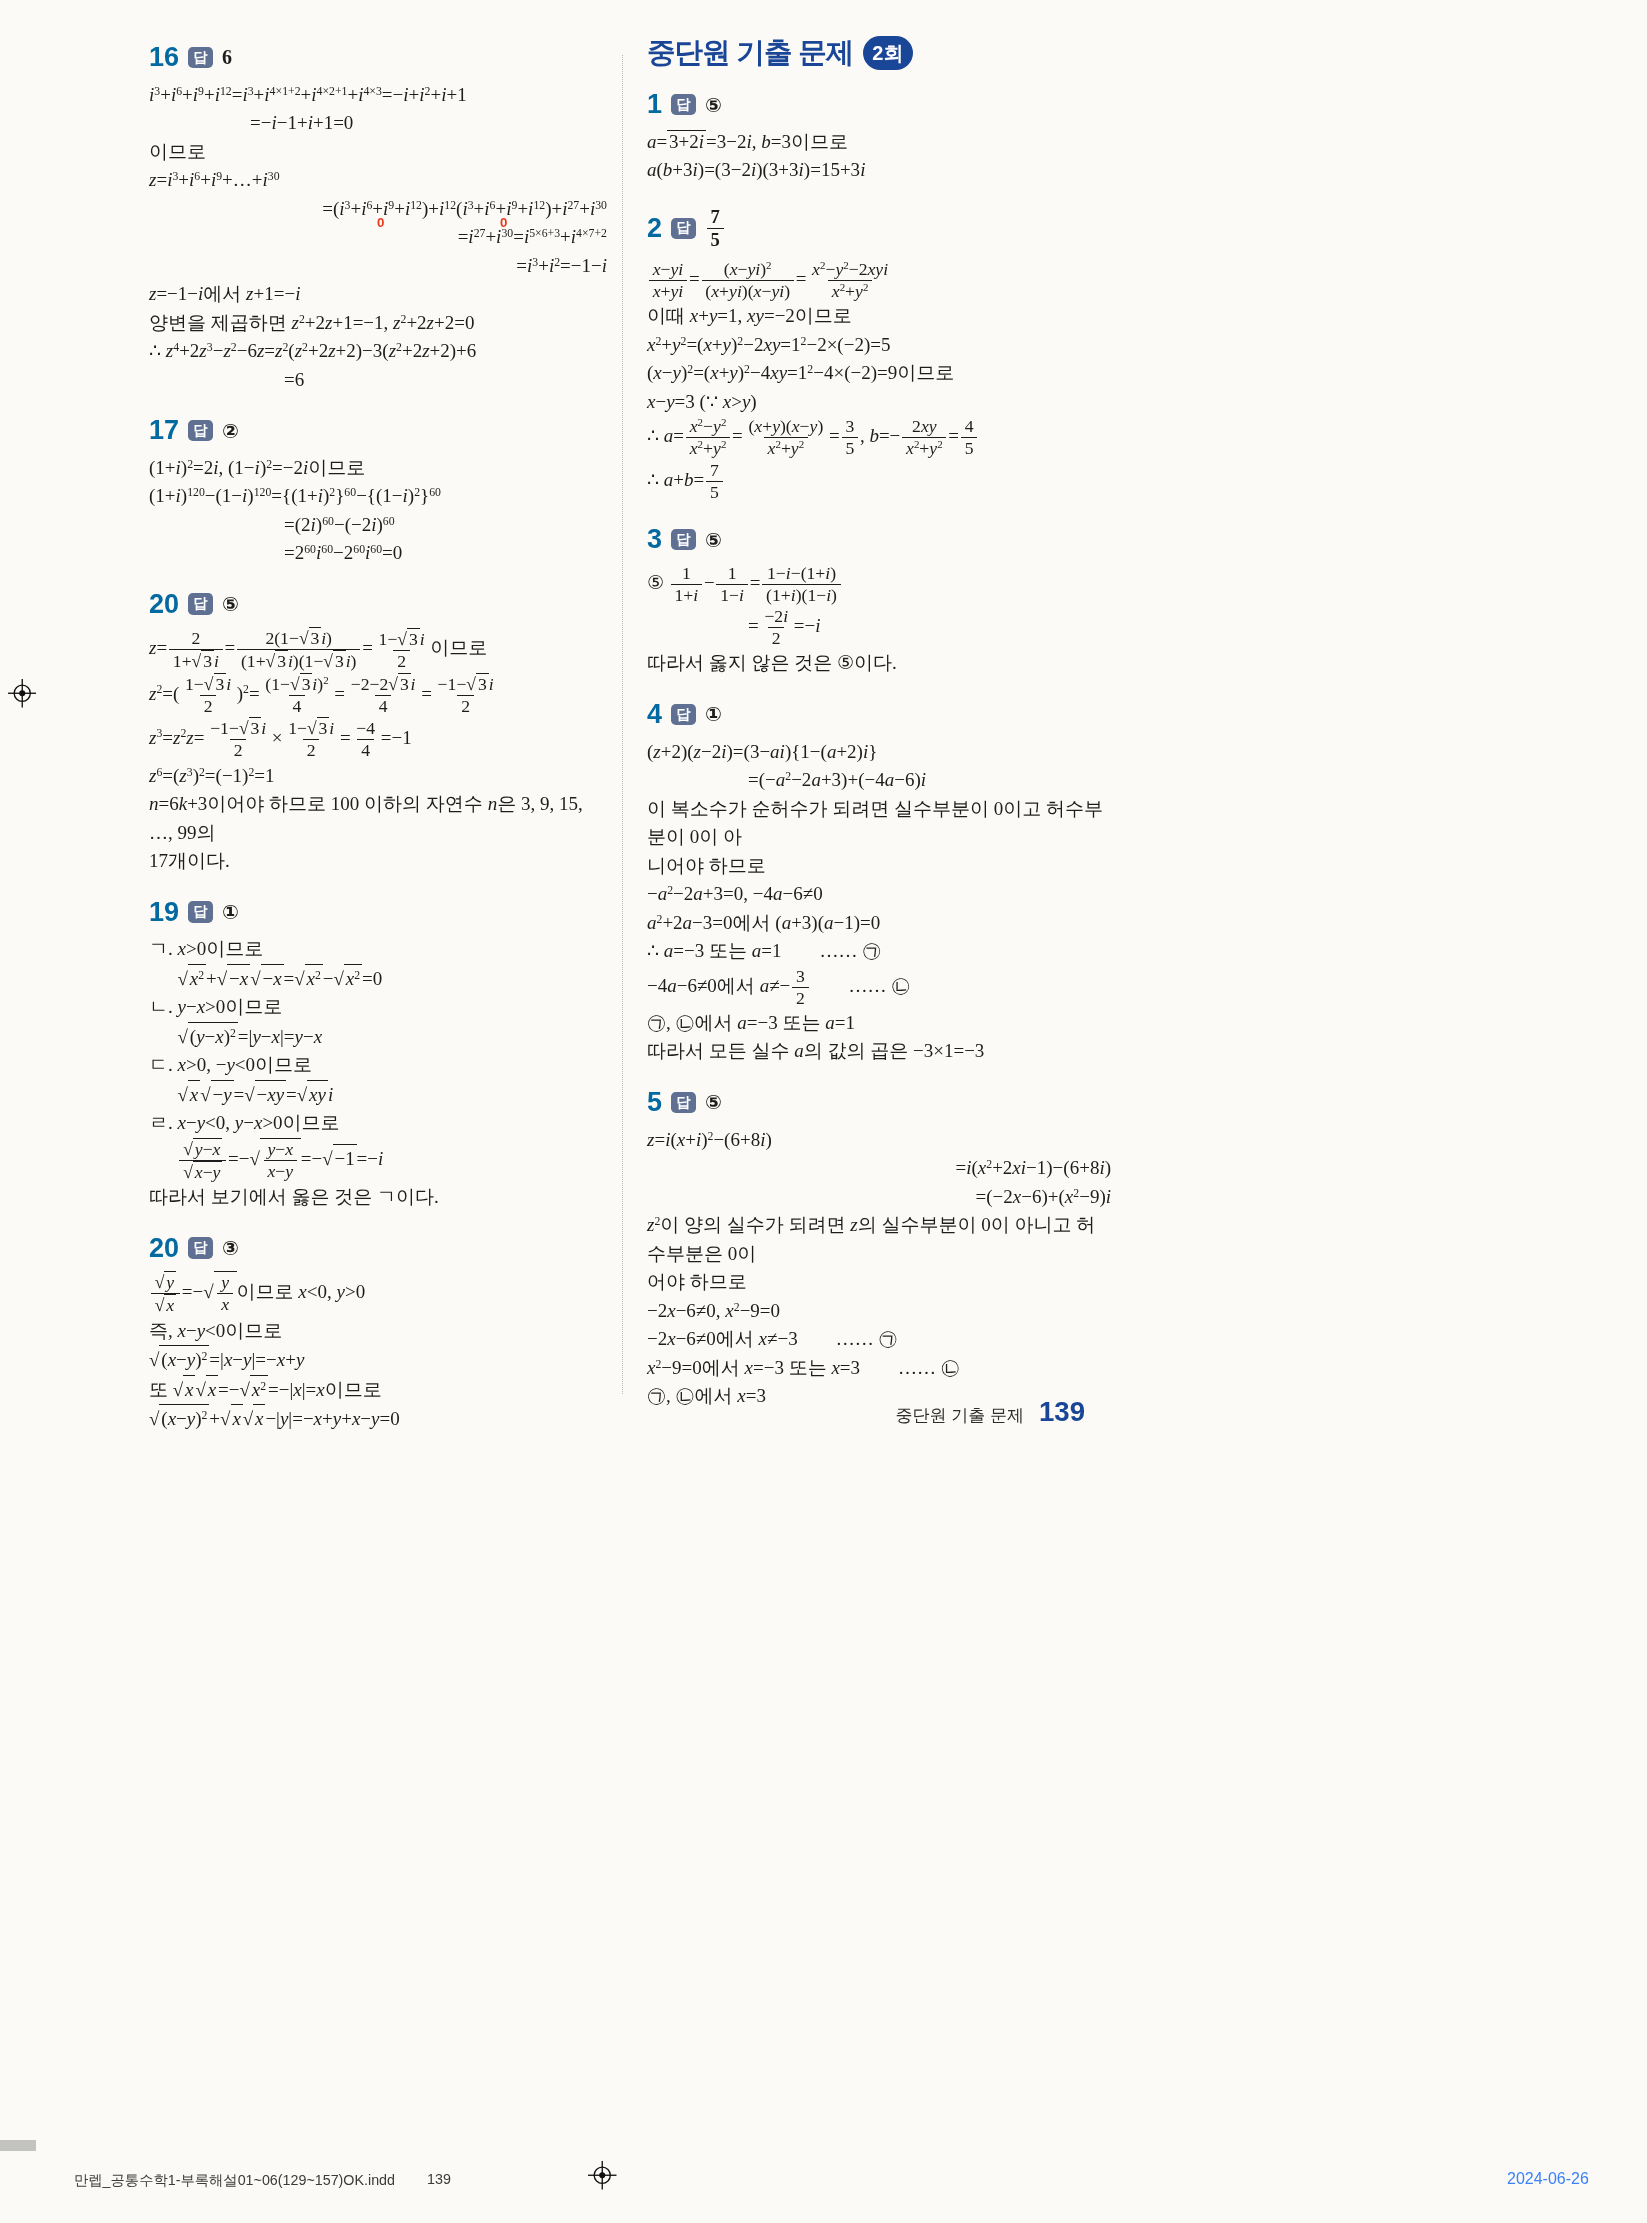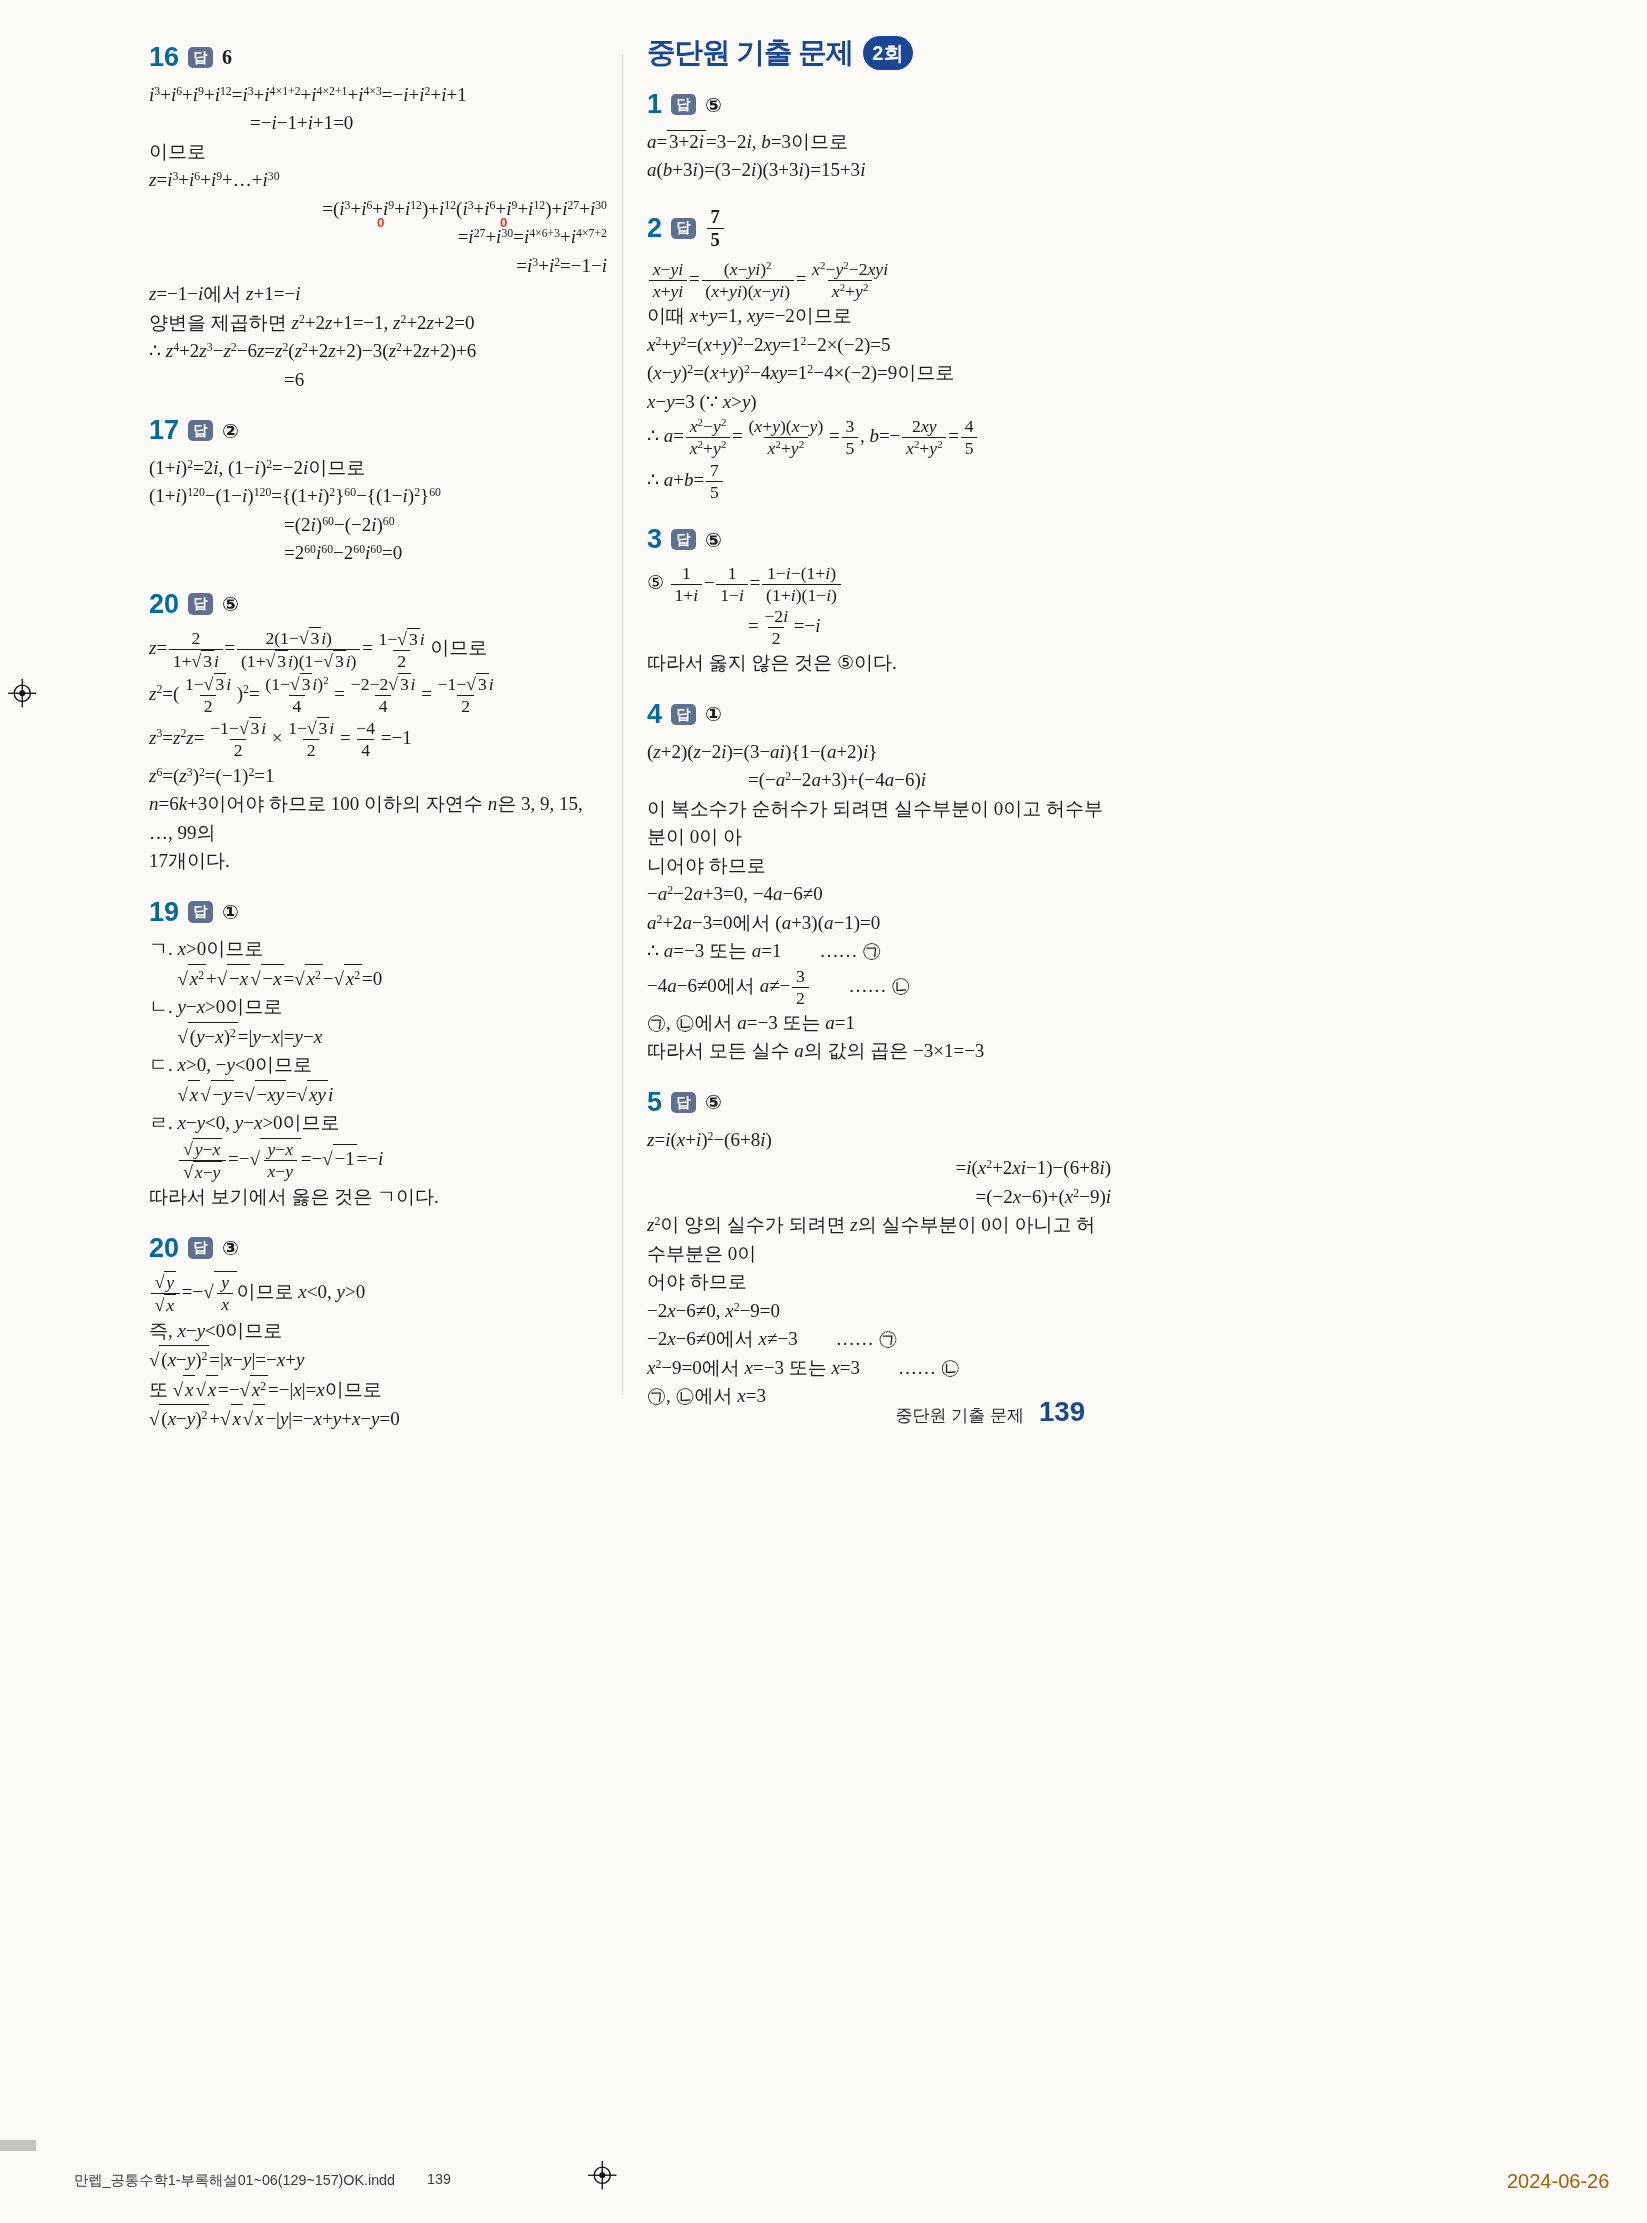--- a/index.html
+++ b/index.html
@@ -72,21 +72,21 @@
     display:flex; justify-content:flex-end; align-items:baseline; gap:15px;
   }
   .footer-section { font-size:17px; color:#2c2c2c; font-family:"Liberation Sans","DejaVu Sans",sans-serif; }
   .footer-page { font-size:27.6px; font-weight:800; color:#1a4697; font-family:"Liberation Sans","DejaVu Sans",sans-serif; }
   
   .print-left {
     position:absolute; left:74px; top:2171px; display:flex; gap:32px;
     font-size:14.3px; color:#3b3b3b; font-family:"Liberation Sans","DejaVu Sans",sans-serif;text-align:center;
   }
   .print-date {
-    position:absolute; left:1507px; top:2170px; font-size:20px; color:#a16207;
+    position:absolute; left:1507px; top:2170px; font-size:16px; color:#3b82f6;
     font-family:"Liberation Sans","DejaVu Sans",sans-serif;
   }
   .reg-mark { position:absolute; width:28.5px; height:28.5px; }
   .reg-mark.left   { left:7.6px;  top:679px; }
   .reg-mark.bottom { left:588px; top:2161px; }
   .corner-strip { position:absolute; left:0; top:2140px; width:36px; height:11.4px; background:#c3c3c0; }
 </style>
 </head>
 <body>
 
@@ -104,21 +104,21 @@
       <div class="prob-head">
         <span class="prob-num">16</span>
         <span class="ans-badge">답</span>
         <span class="ans-val">6</span>
       </div>
       <div class="line ind0"><span class="v">i</span><sup>3</sup>+<span class="v">i</span><sup>6</sup>+<span class="v">i</span><sup>9</sup>+<span class="v">i</span><sup>12</sup>=<span class="v">i</span><sup>3</sup>+<span class="v">i</span><sup>4×1+2</sup>+<span class="v">i</span><sup>4×2+1</sup>+<span class="v">i</span><sup>4×3</sup>=−<span class="v">i</span>+<span class="v">i</span><sup>2</sup>+<span class="v">i</span>+1</div>
       <div class="line ind3">=−<span class="v">i</span>−1+<span class="v">i</span>+1=0</div>
       <div class="line ind0">이므로</div>
       <div class="line ind0"><span class="v">z</span>=<span class="v">i</span><sup>3</sup>+<span class="v">i</span><sup>6</sup>+<span class="v">i</span><sup>9</sup>+…+<span class="v">i</span><sup>30</sup></div>
       <div class="line ind1">=<span class="ub"><span>(<span class="v">i</span><sup>3</sup>+<span class="v">i</span><sup>6</sup>+<span class="v">i</span><sup>9</sup>+<span class="v">i</span><sup>12</sup>)</span><span class="ublbl">0</span></span>+<span class="v">i</span><sup>12</sup><span class="ub"><span>(<span class="v">i</span><sup>3</sup>+<span class="v">i</span><sup>6</sup>+<span class="v">i</span><sup>9</sup>+<span class="v">i</span><sup>12</sup>)</span><span class="ublbl">0</span></span>+<span class="v">i</span><sup>27</sup>+<span class="v">i</span><sup>30</sup></div>
-      <div class="line ind1">=<span class="v">i</span><sup>27</sup>+<span class="v">i</span><sup>30</sup>=<span class="v">i</span><sup>4×6+3</sup>+<span class="v">i</span><sup>4×7+2</sup></div>
+      <div class="line ind1">=<span class="v">i</span><sup>27</sup>+<span class="v">i</span><sup>30</sup>=<span class="v">i</span><sup>5×6+3</sup>+<span class="v">i</span><sup>4×7+2</sup></div>
       <div class="line ind1">=<span class="v">i</span><sup>3</sup>+<span class="v">i</span><sup>2</sup>=−1−<span class="v">i</span></div>
       <div class="line ind0"><span class="v">z</span>=−1−<span class="v">i</span>에서 <span class="v">z</span>+1=−<span class="v">i</span></div>
       <div class="line ind0">양변을 제곱하면 <span class="v">z</span><sup>2</sup>+2<span class="v">z</span>+1=−1, <span class="v">z</span><sup>2</sup>+2<span class="v">z</span>+2=0</div>
       <div class="line ind0">∴ <span class="v">z</span><sup>4</sup>+2<span class="v">z</span><sup>3</sup>−<span class="v">z</span><sup>2</sup>−6<span class="v">z</span>=<span class="v">z</span><sup>2</sup>(<span class="v">z</span><sup>2</sup>+2<span class="v">z</span>+2)−3(<span class="v">z</span><sup>2</sup>+2<span class="v">z</span>+2)+6</div>
       <div class="line ind4">=6</div>
     </div>
     <div class="problem">
       <div class="prob-head">
         <span class="prob-num">17</span>
         <span class="ans-badge">답</span>

